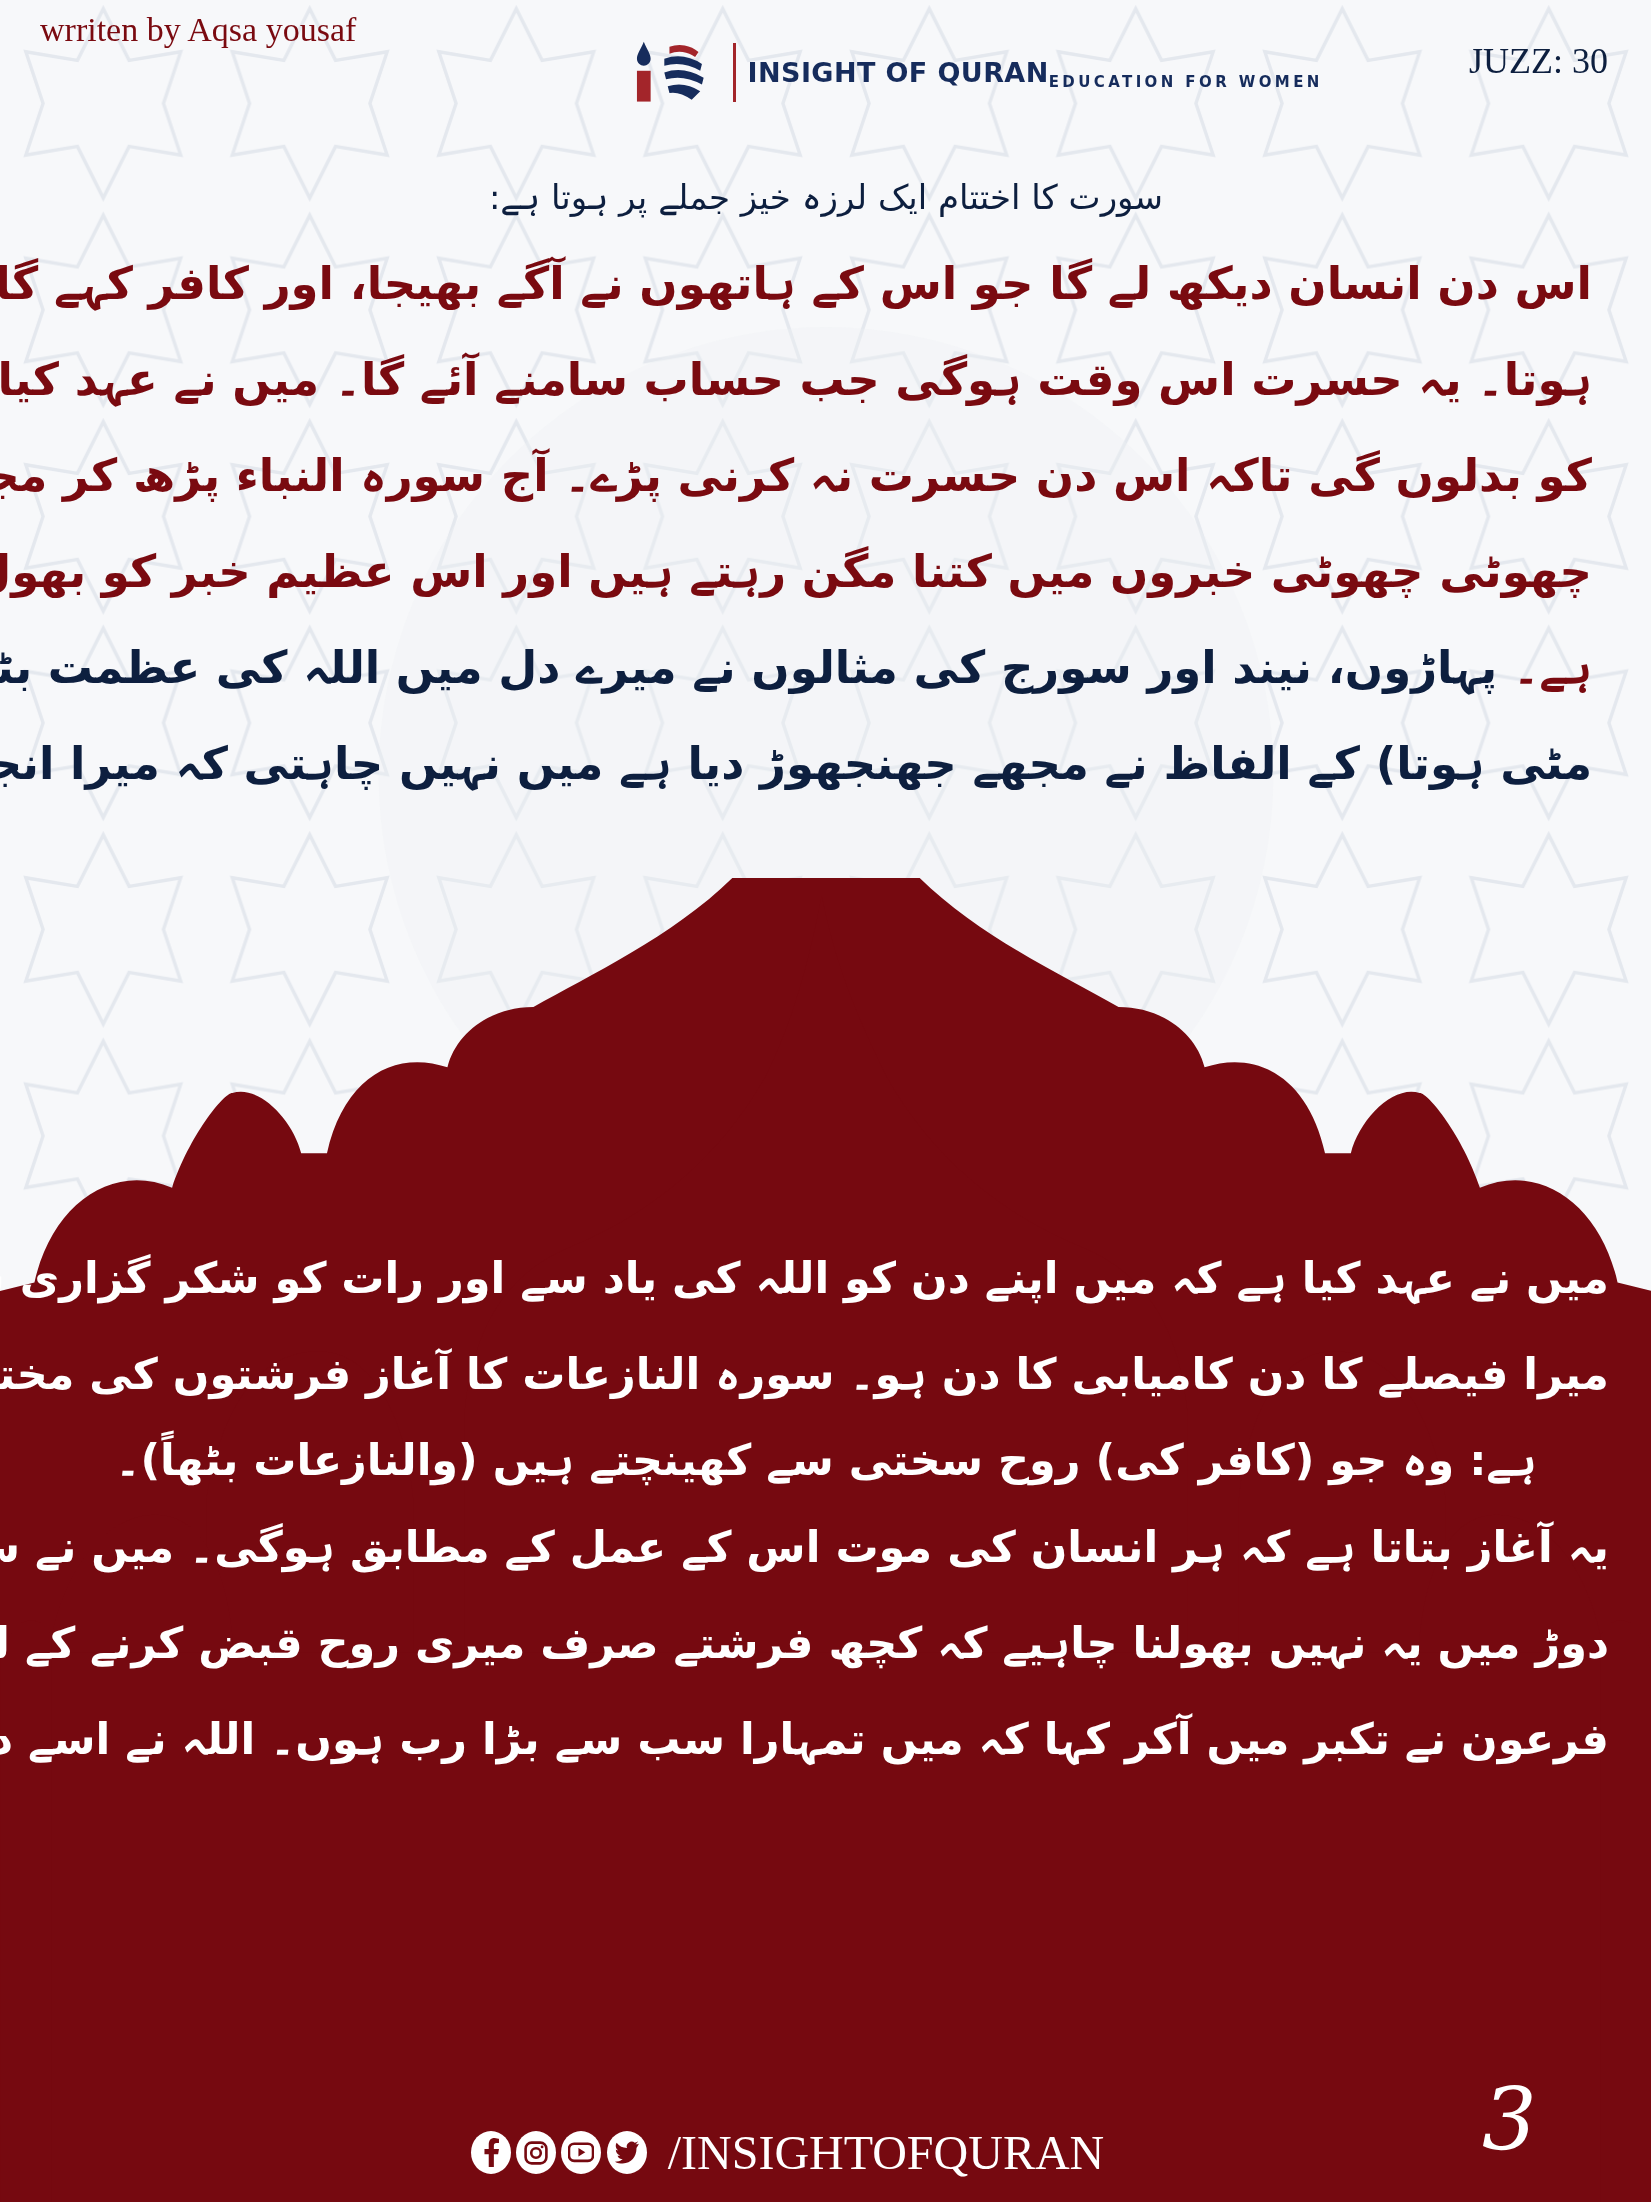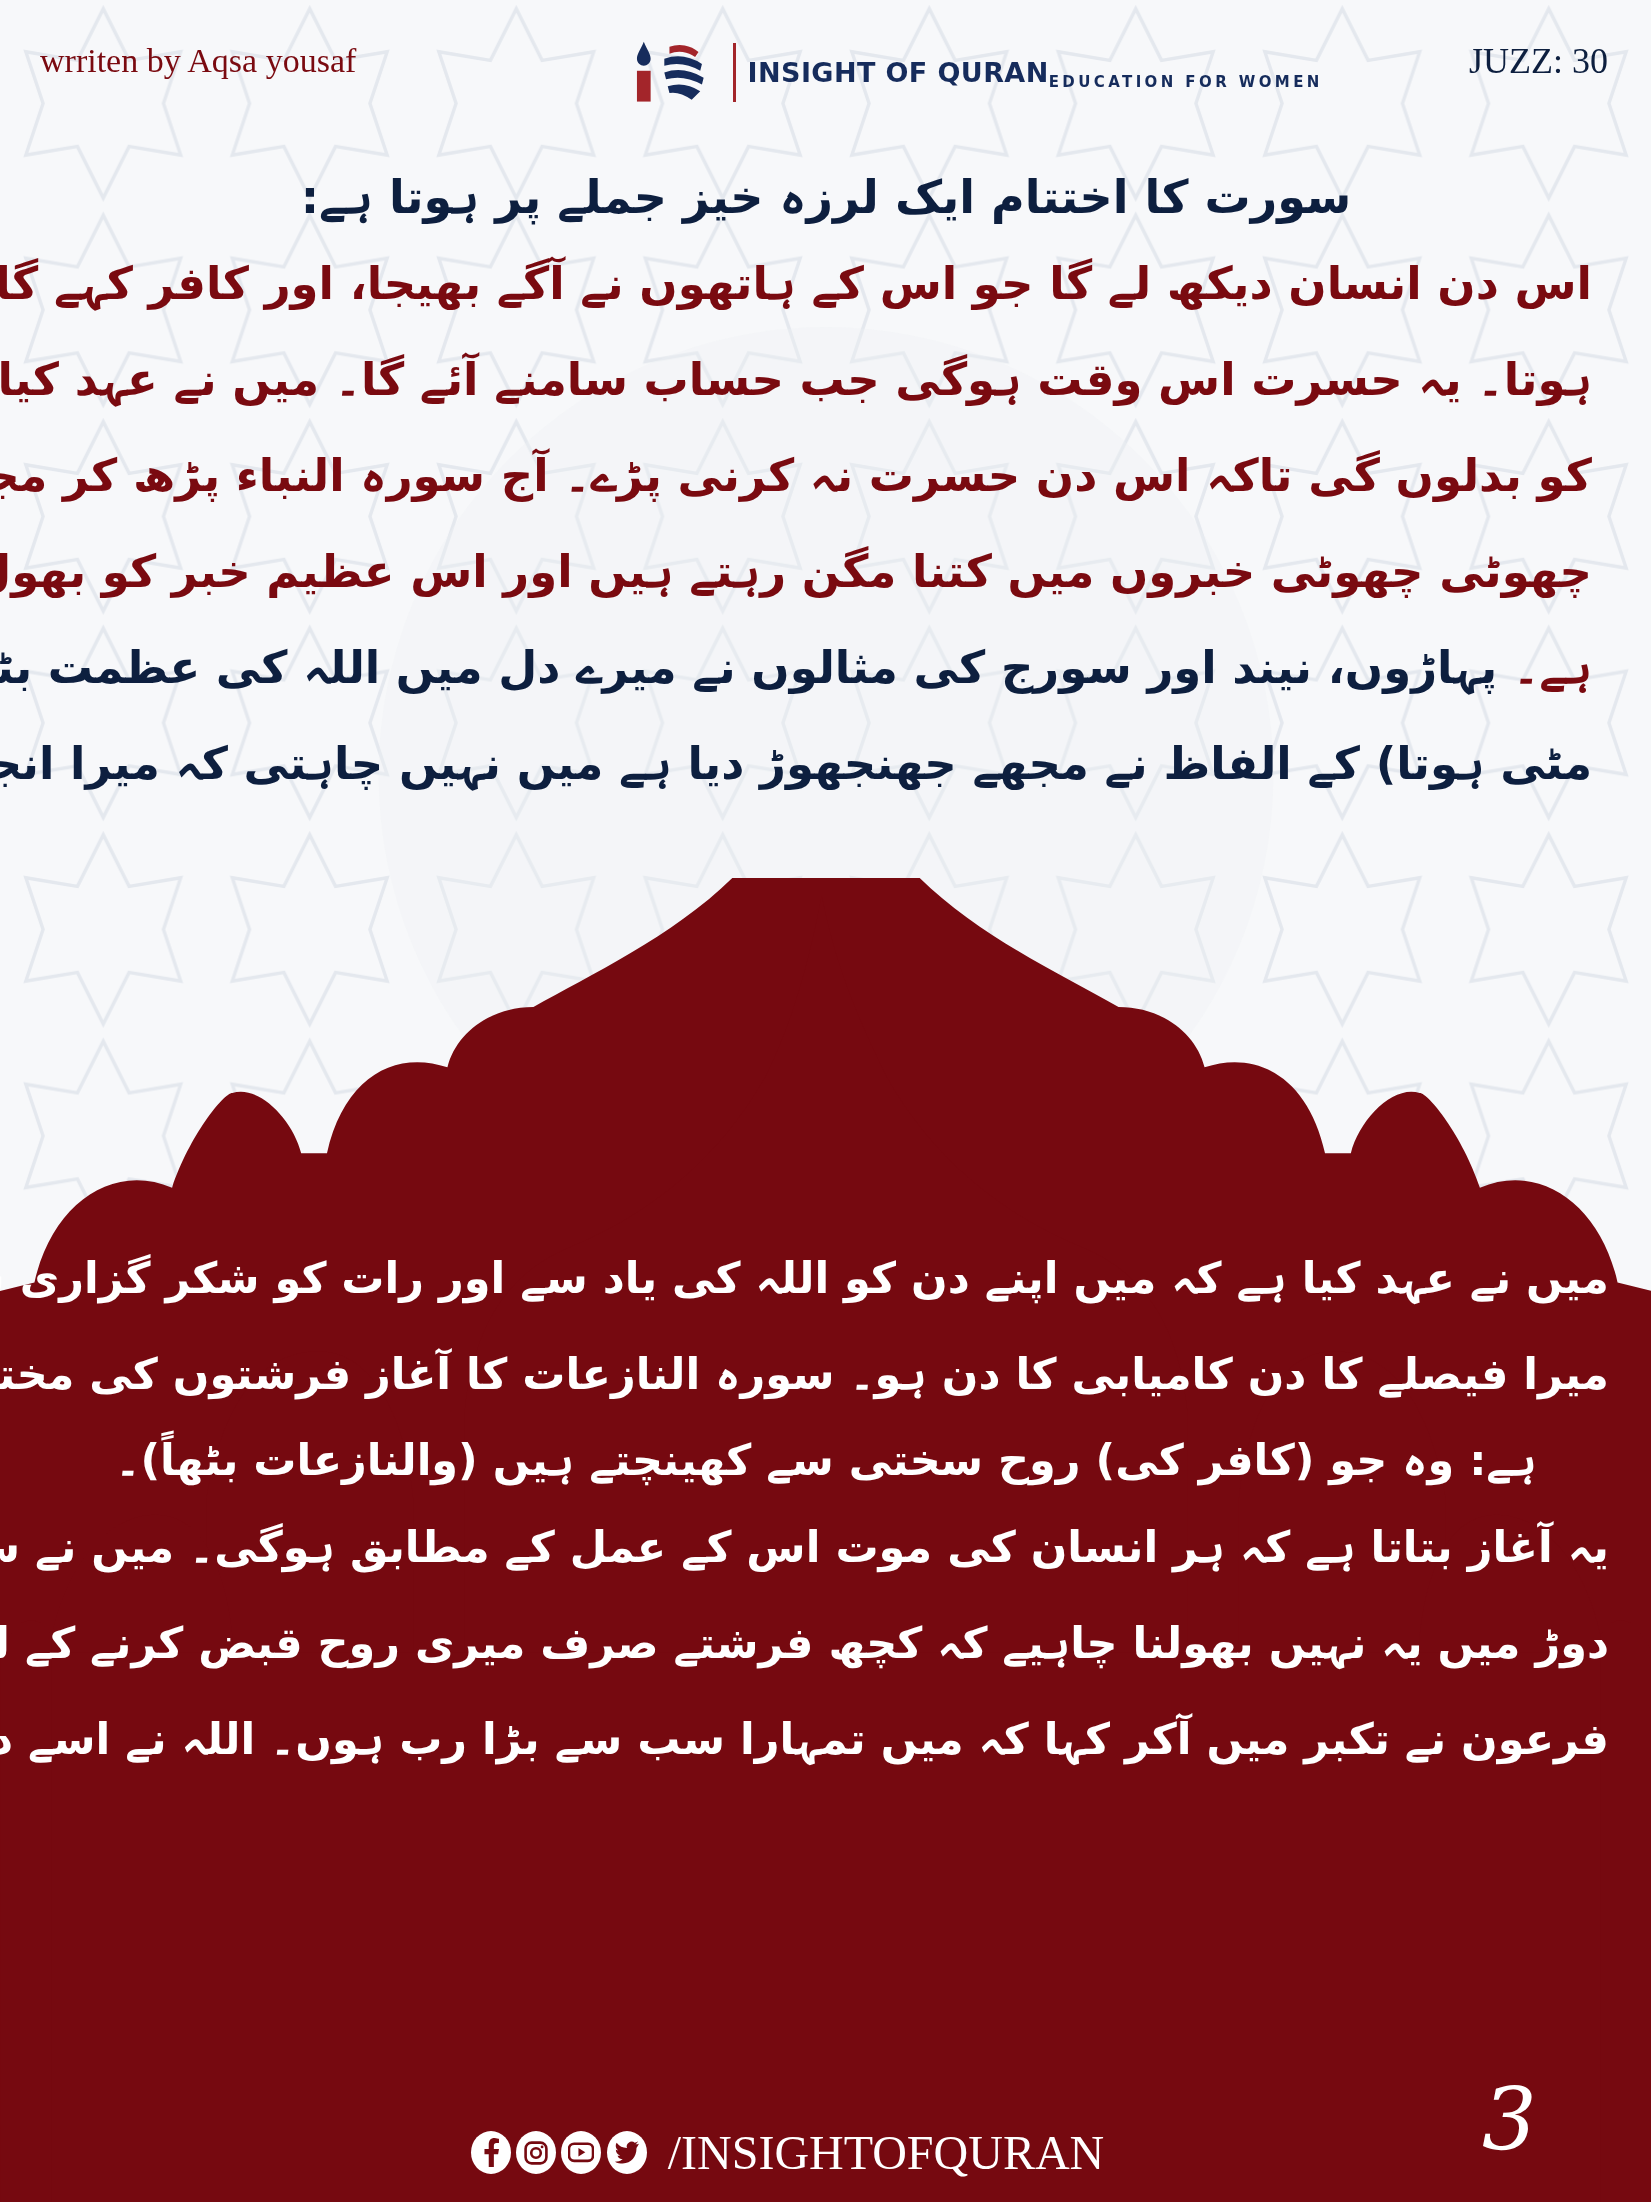--- a/index.html
+++ b/index.html
@@ -5,21 +5,21 @@
     html, body { margin: 0; padding: 0; }
     body {
       width: 1652px; height: 2203px; position: relative; overflow: hidden;
       background: #f7f8fa;
       font-family: "DejaVu Sans", sans-serif;
     }
     .bg-pattern {
       position: absolute; inset: 0; z-index: 0; pointer-events: none;
     }
     .header-author {
-      position: absolute; left: 40px; top: 42px; z-index: 3;
+      position: absolute; left: 40px; top: 11px; z-index: 3;
       font-family: "Liberation Serif", serif; font-size: 34px; color: #7a0a10;
     }
     .header-juzz {
       position: absolute; right: 44px; top: 40px; z-index: 3;
       font-family: "Liberation Serif", serif; font-size: 36px; color: #0d1f3f;
     }
     .logo {
       position: absolute; left: 635px; top: 40px; z-index: 3;
       display: flex; align-items: center; gap: 12px;
     }
@@ -34,21 +34,21 @@
       color: #162c5c; letter-spacing: 3.4px; margin-top: 18px;
     }
     .urdu {
       direction: rtl; text-align: center; unicode-bidi: plaintext;
       font-family: "DejaVu Sans", sans-serif;
     }
     .top-section {
       position: absolute; left: 60px; right: 60px; top: 159px; z-index: 3;
     }
     .heading {
-      font-size: 46px; color: #0d1f3f; line-height: 77px; font-weight: bold;
+      font-size: 34px; color: #0d1f3f; line-height: 77px; font-weight: normal;
     }
     .top-line {
       font-size: 45px; line-height: 96px; white-space: nowrap; color: #7a0a10;
       font-weight: bold;
     }
     .top-line.navy { color: #0d1f3f; }
     .top-line .maroon { color: #7a0a10; }
     .cloud {
       position: absolute; left: 0; top: 878px; width: 1652px; height: 1325px; z-index: 1;
     }

